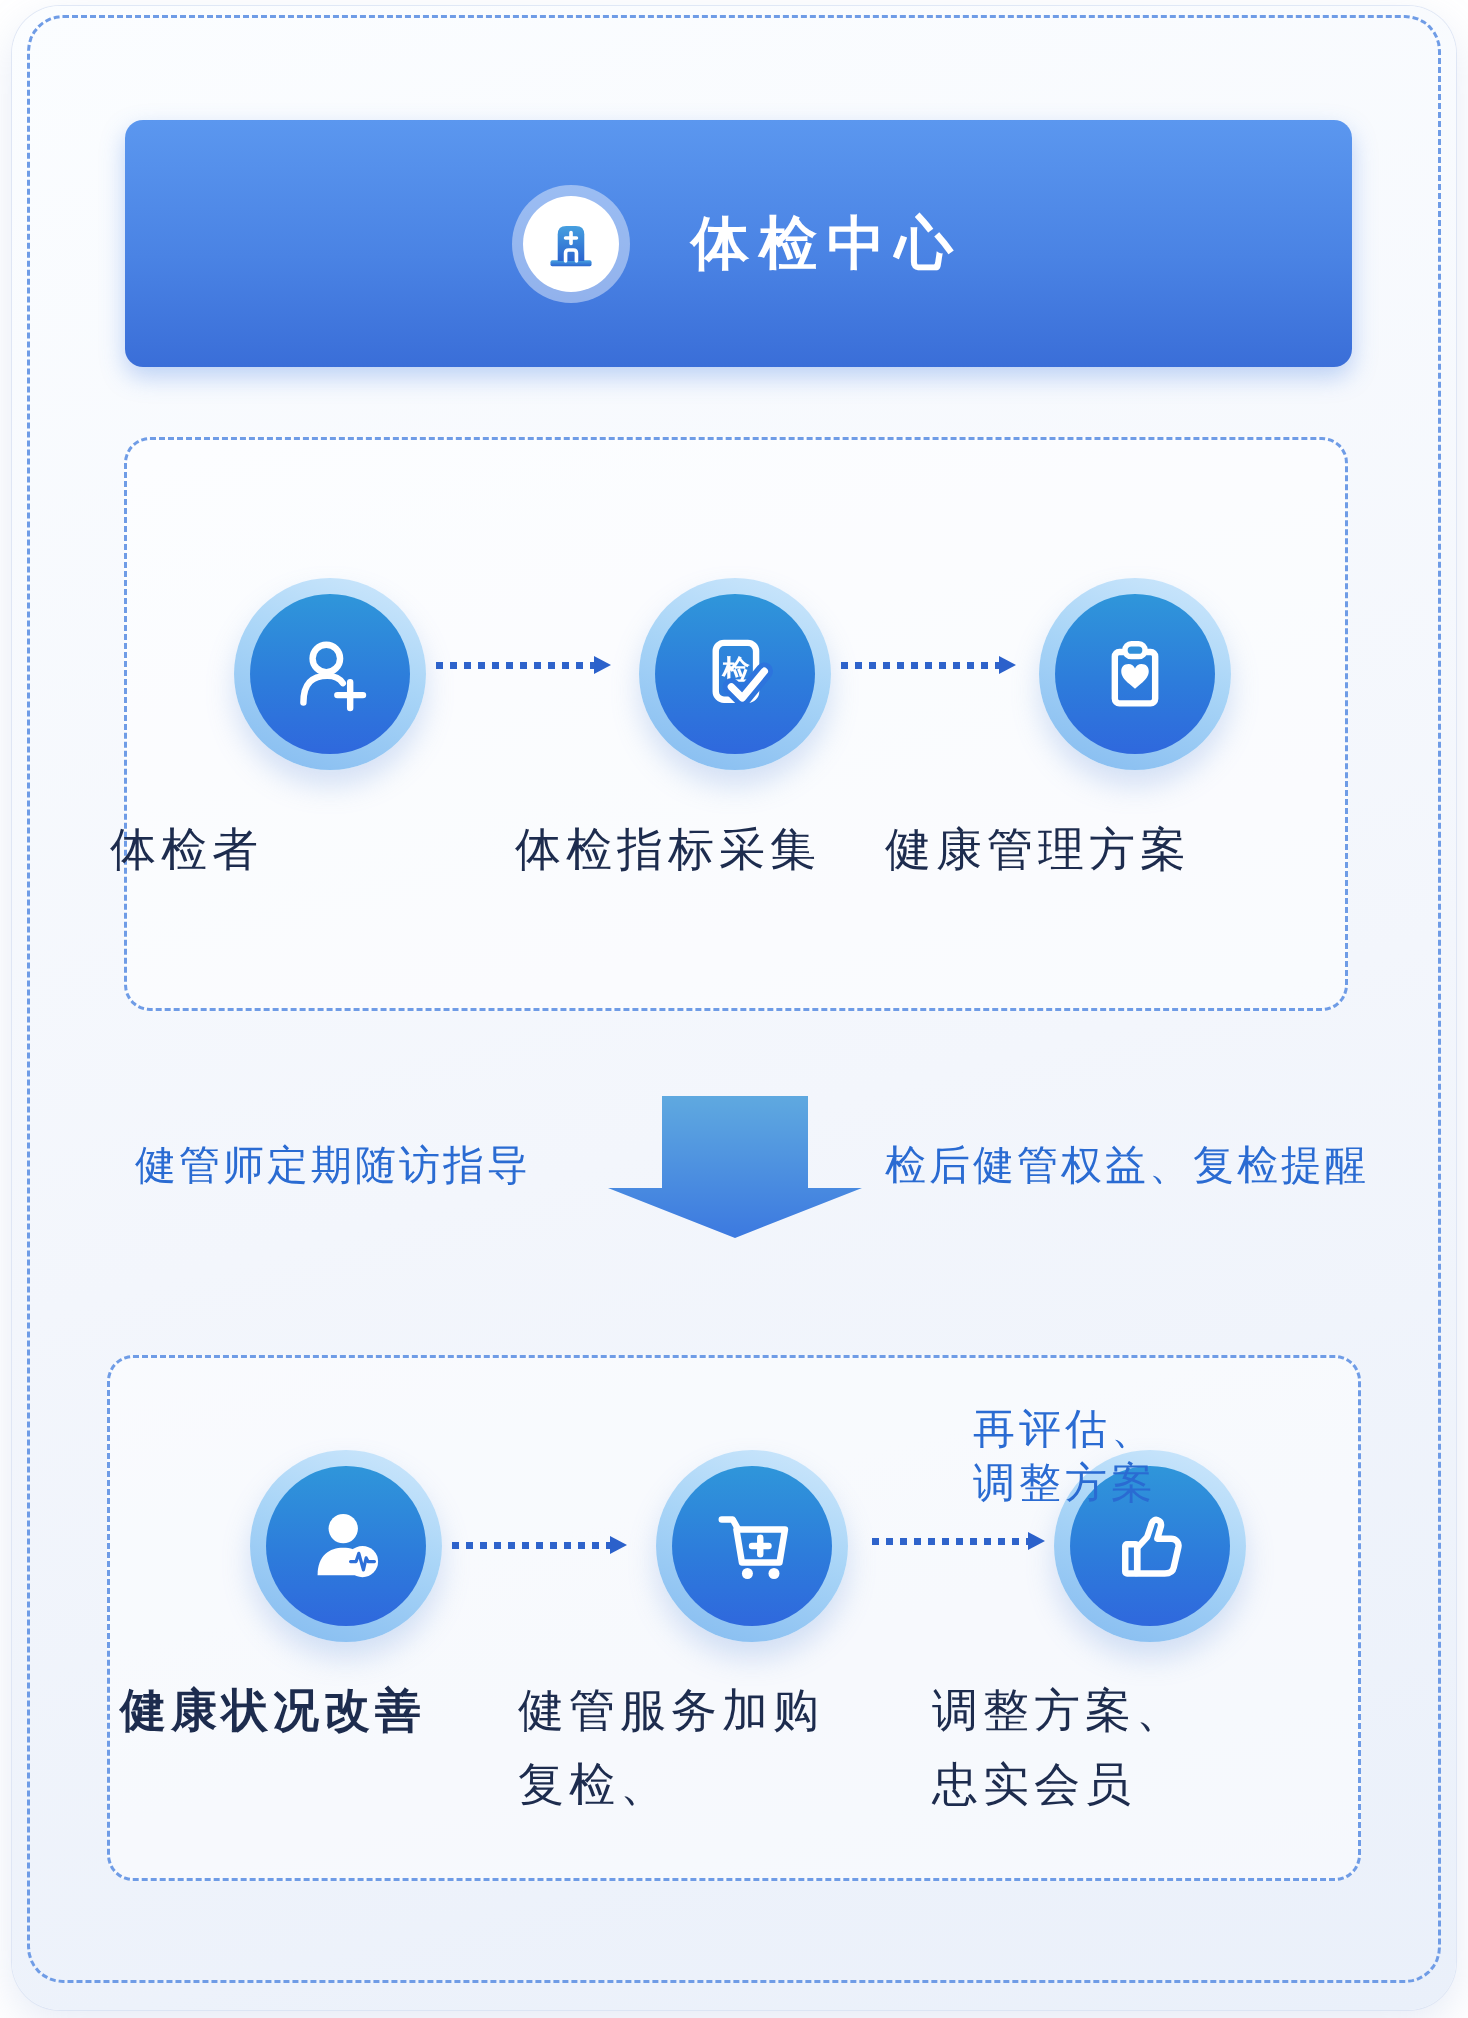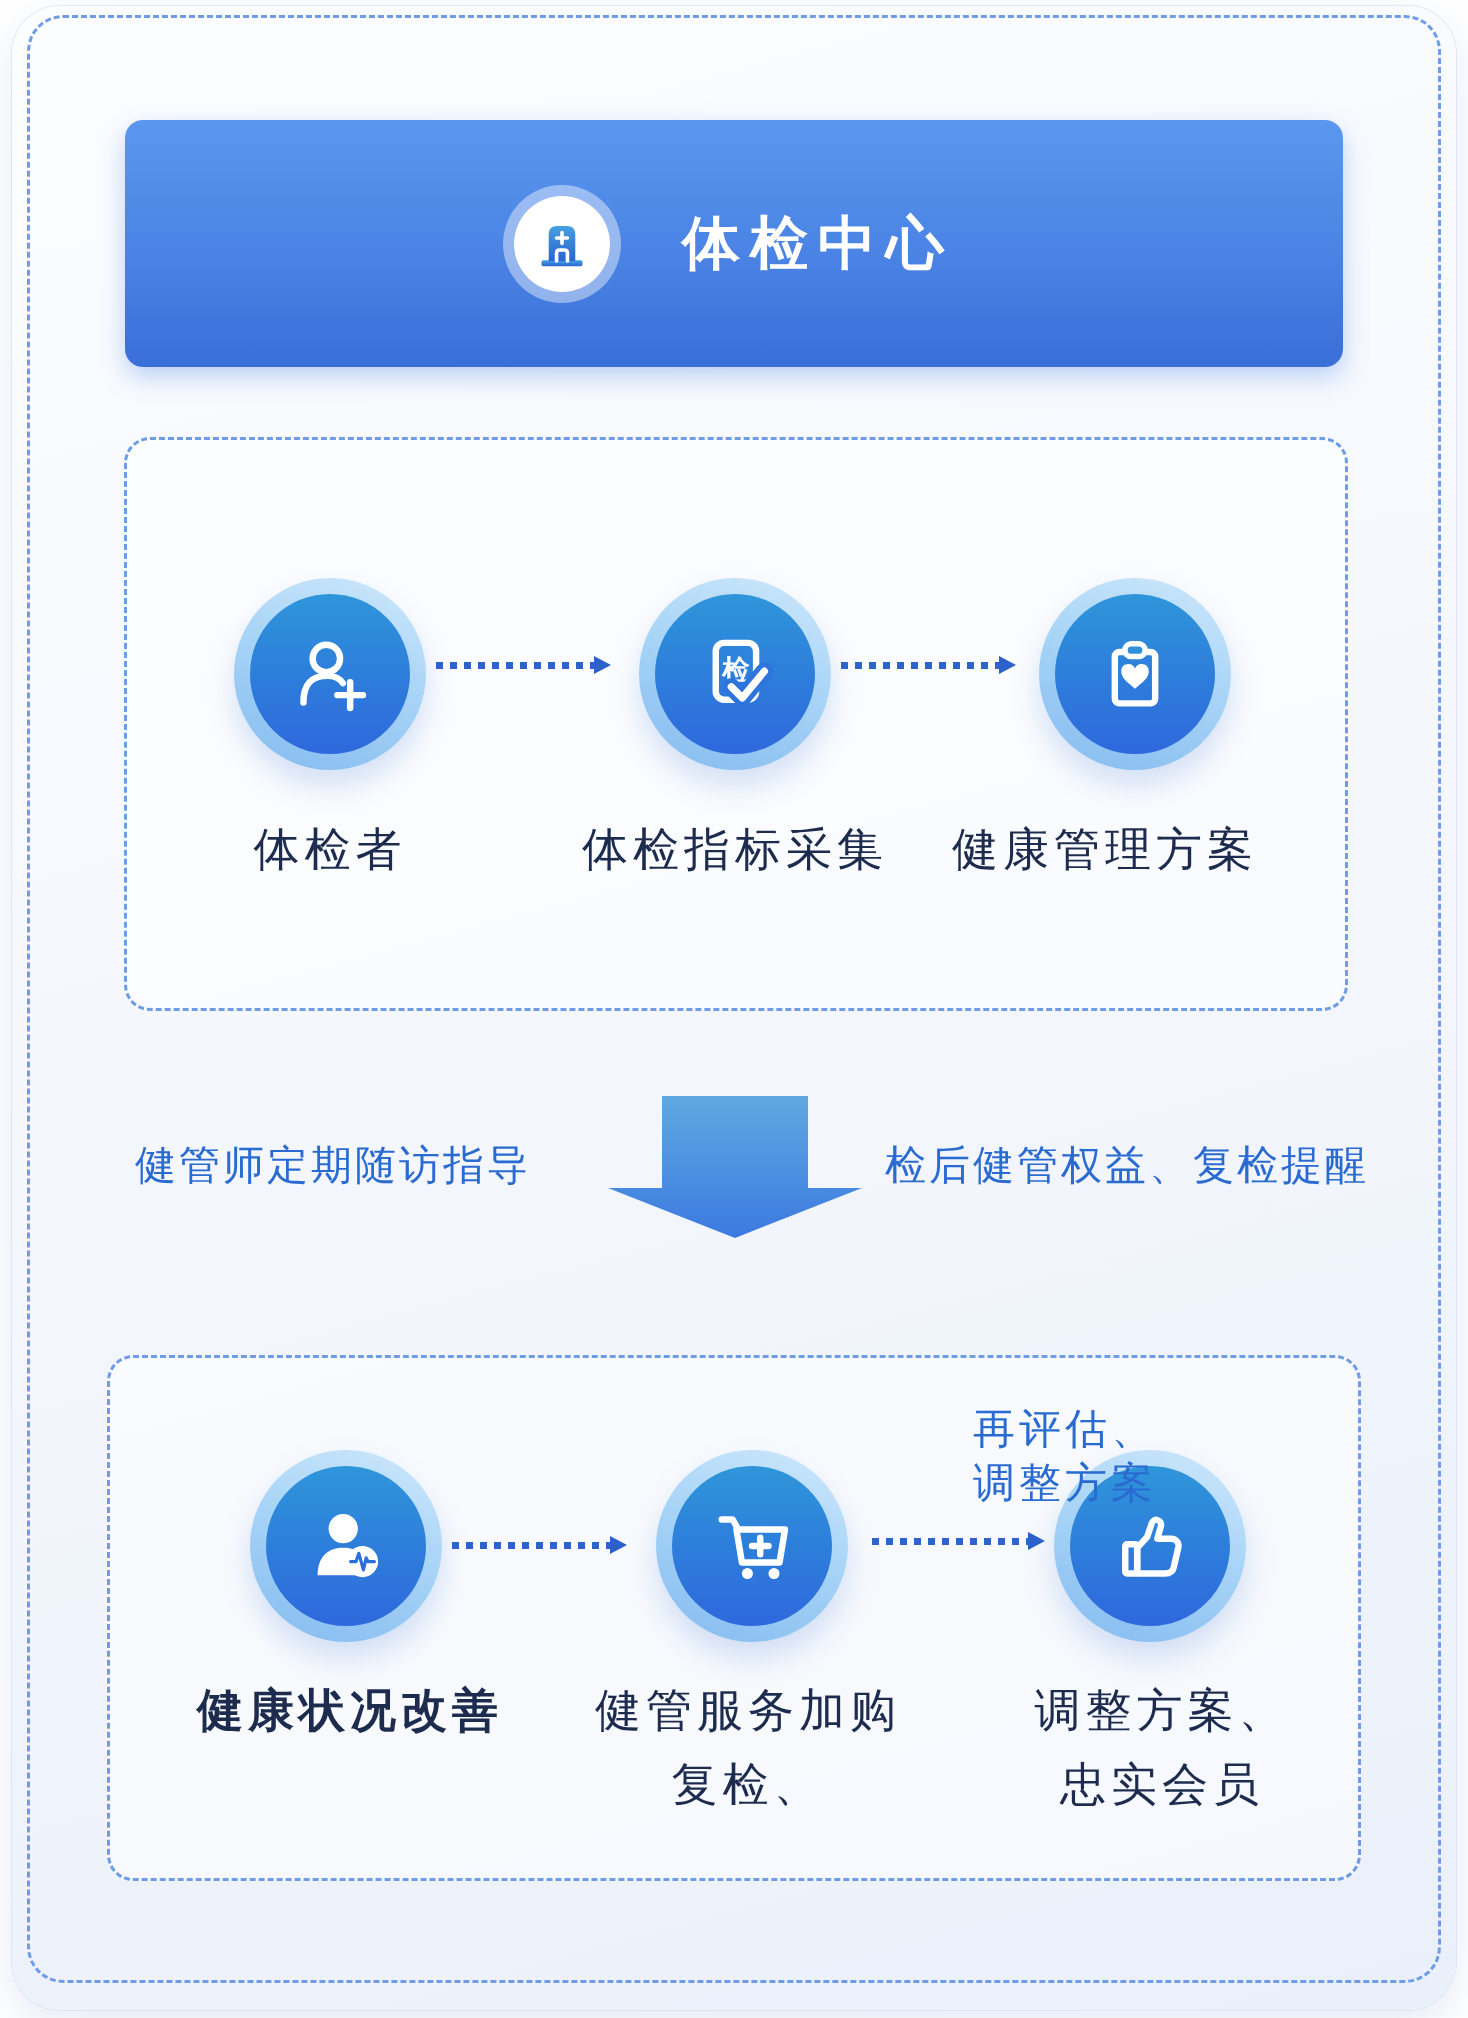--- a/index.html
+++ b/index.html
@@ -11,21 +11,21 @@
         border-radius:48px;
         background:linear-gradient(165deg,#fbfdff 0%,#f3f6fc 55%,#eaf0fa 100%);
         box-shadow:0 0 0 1px rgba(214,223,242,.7), 0 14px 40px rgba(140,165,215,.22);}
   .outer-dashed{position:absolute;left:27px;top:15px;width:1414px;height:1968px;
         border:3px dashed #6f9ce6;border-radius:36px;box-sizing:border-box;}
 
   
   .banner{position:absolute;left:125px;top:120px;width:1218px;height:247px;
         border-radius:18px;display:flex;align-items:center;justify-content:center;gap:72px;
         background:linear-gradient(180deg,#5b97ef 0%,#4a83e4 55%,#3a6ed8 100%);
-        box-shadow:0 10px 24px rgba(74,131,228,.35);}
+        box-shadow:0 10px 24px rgba(74,131,228,.35);padding-left:9px;}
   .banner-badge{width:96px;height:96px;border-radius:50%;background:#ffffff;
         box-shadow:0 0 0 11px rgba(255,255,255,.42);
         display:flex;align-items:center;justify-content:center;flex:0 0 auto;}
   .banner-title{color:#ffffff;font-size:58px;font-weight:600;letter-spacing:10px;margin:0;}
 
   
   .flow-box{position:absolute;border:3px dashed #6f9ce6;border-radius:26px;
         box-sizing:border-box;background:rgba(255,255,255,.5);}
   .box-top{left:124px;top:437px;width:1224px;height:574px;}
   .box-bottom{left:107px;top:1355px;width:1254px;height:526px;}
@@ -35,21 +35,21 @@
         background:linear-gradient(200deg,#cfe8fc 0%,#a9d5f7 45%,#84bbf0 100%);
         display:flex;align-items:center;justify-content:center;
         box-shadow:0 16px 28px rgba(121,163,224,.30);}
   .circle-inner{width:160px;height:160px;border-radius:50%;
         background:linear-gradient(180deg,#2f96da 0%,#2d7cdb 55%,#2f68dd 100%);
         display:flex;align-items:center;justify-content:center;}
   .circle-inner svg{display:block;}
 
   
   .step-label{position:absolute;color:#1d2c4e;font-size:46px;font-weight:500;
-        letter-spacing:5px;text-align:center;line-height:74px;}
+        letter-spacing:5px;text-align:left;line-height:74px;}
 
   
   .dotted-arrow{position:absolute;height:7px;
         background:repeating-linear-gradient(90deg,#2e63cb 0 7px,transparent 7px 14px);}
   .dotted-arrow::after{content:'';position:absolute;right:-17px;top:-6px;width:0;height:0;
         border-left:17px solid #2b61cb;border-top:9.5px solid transparent;
         border-bottom:9.5px solid transparent;}
 
   
   .transition-text{position:absolute;color:#2a6bd2;font-size:41px;font-weight:500;

